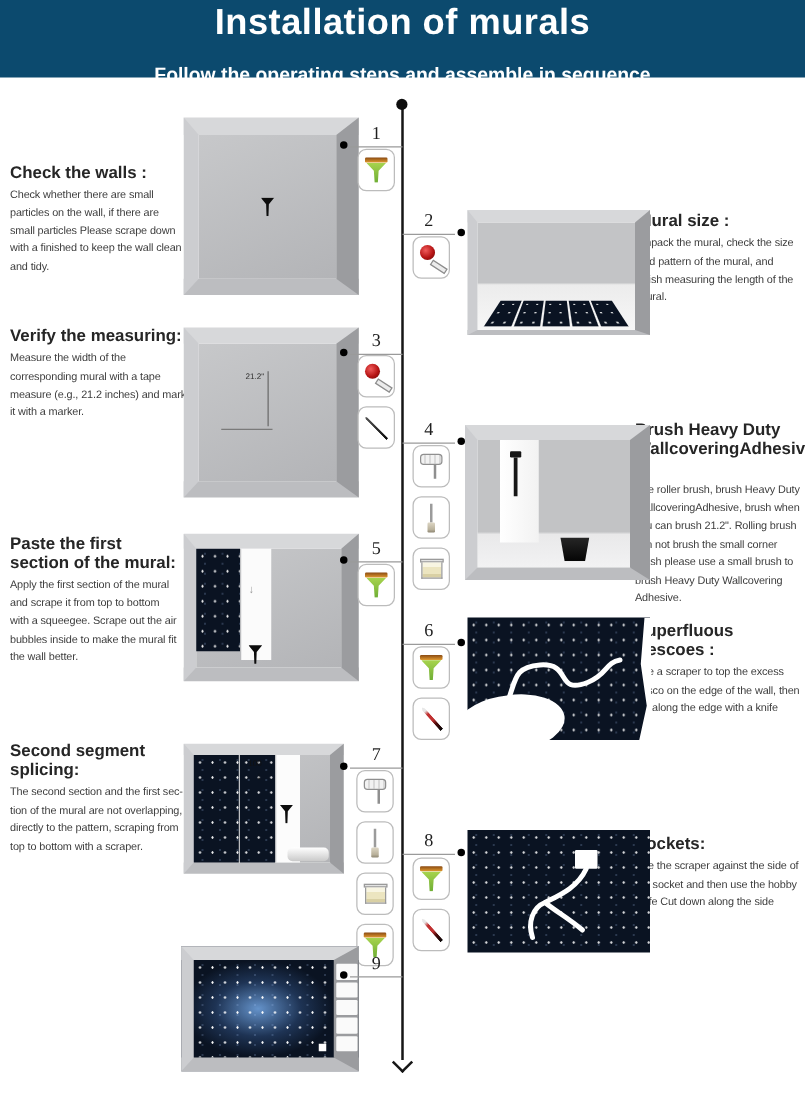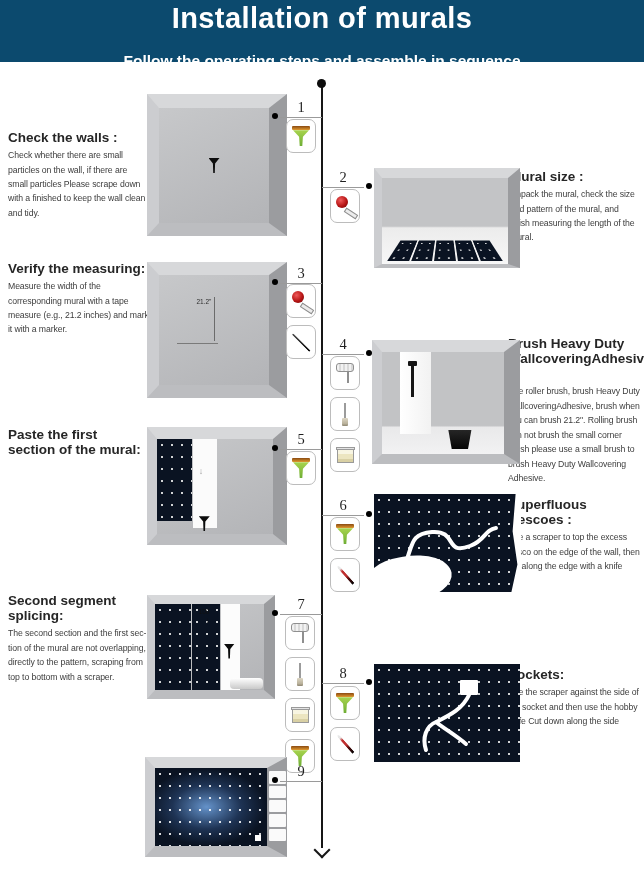--- a/index.html
+++ b/index.html
@@ -201,20 +201,21 @@
     <span class="dot"></span>
   </div>
   <div class="tools" id="k4">
     <span class="tool tool-roller"></span>
     <span class="tool tool-brush"></span>
     <span class="tool tool-glue"></span>
   </div>
 
   <div class="txt" id="t5">
     <h3>Paste the first section of the mural:</h3>
+    <p>Apply the first section of the mural and scrape it from top to bottom with a squeegee. Scrape out the air bubbles inside to make the mural fit the wall better.</p>
   </div>
   <div class="room" id="img5">
     <span class="mstrip5 starry"></span>
     <span class="wstrip5"></span>
     <span class="arrow5">↓</span>
     <span class="pos-funnel5 funnel-glyph"></span>
   </div>
   <div class="marker left" id="m5">
     <span class="num">5</span>
     <span class="mline"></span>

